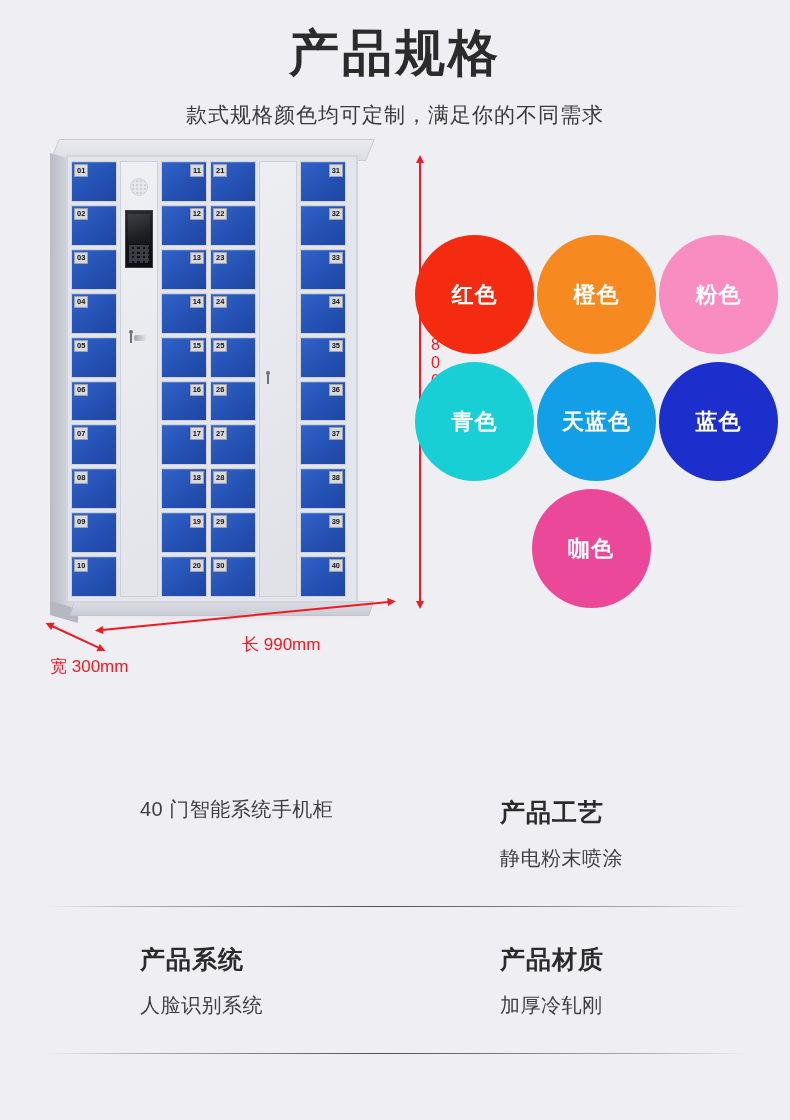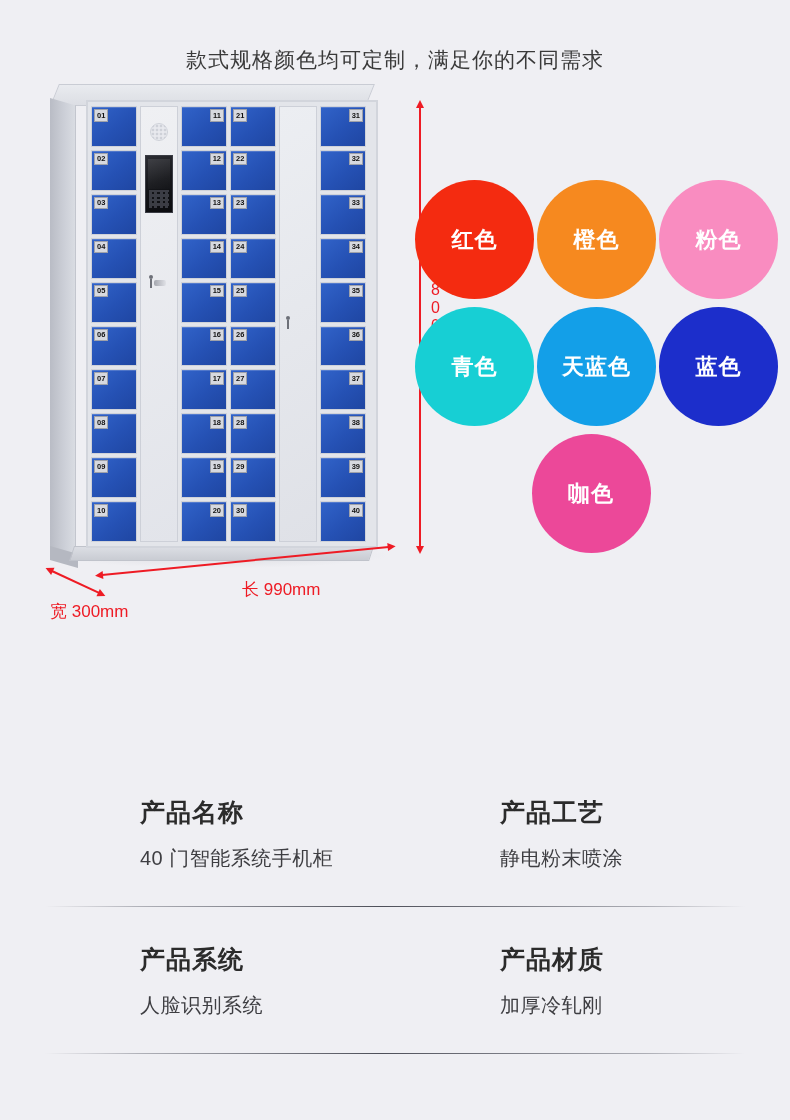--- a/index.html
+++ b/index.html
@@ -85,21 +85,21 @@
     width: 28px;
     height: 14px;
     background: #b5b8c1;
     transform: skewY(16deg);
     transform-origin: top left;
   }
 
   
   .cab-face {
     position: absolute;
-    left: 40px;
+    left: 20px;
     top: 16px;
     width: 292px;
     height: 448px;
     background: #e3e5ea;
     border: 2px solid #d2d5dc;
     box-sizing: border-box;
     display: flex;
     padding: 4px 3px;
     gap: 3px;
   }
@@ -439,20 +439,21 @@
        rgba(120,122,132,0.55) 14%,
        rgba(60,62,72,0.9) 48%,
        rgba(120,122,132,0.55) 86%,
        rgba(190,192,200,0) 100%);
   }
 </style>
 </head>
 <body>
 
 <div class="header">
+  <div class="page-title">产品规格</div>
   <div class="page-subtitle">款式规格颜色均可定制，满足你的不同需求</div>
 </div>
 
 <div class="hero">
 
   <div class="cabinet-wrap">
     <div class="cab-shadow"></div>
     <div class="cab-top"></div>
     <div class="cab-side"></div>
     <div class="cab-side-foot"></div>
@@ -650,21 +651,20 @@
         </div>
     </div>
   </div>
 
 </div>
 
 <div class="specs">
 
   <div class="spec-row">
     <div class="spec-cell">
-      <div class="spec-key">产品名称</div>
       <div class="spec-val">40 门智能系统手机柜</div>
     </div>
     <div class="spec-cell right">
       <div class="spec-key">产品工艺</div>
       <div class="spec-val">静电粉末喷涂</div>
     </div>
   </div>
 
   <div class="divider"></div>
 

